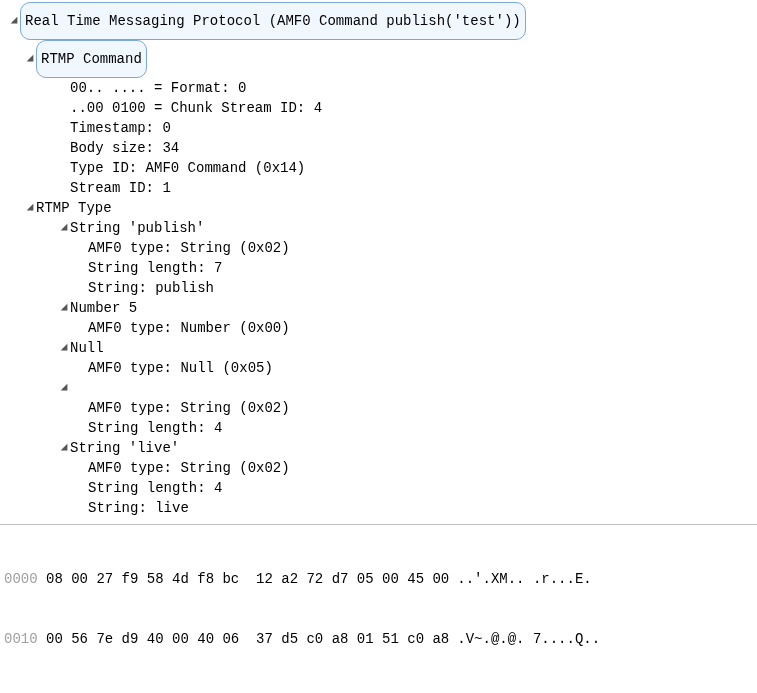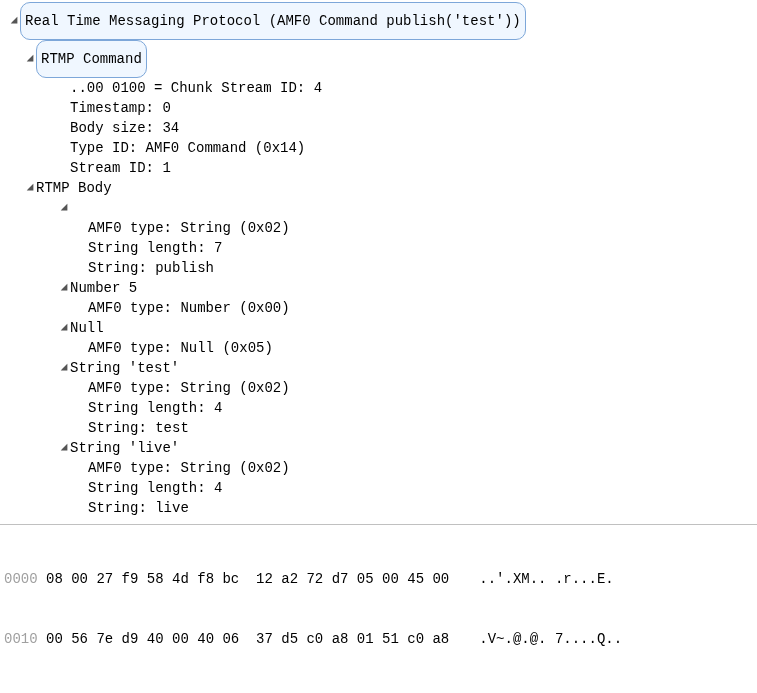--- a/index.html
+++ b/index.html
@@ -48,62 +48,62 @@
     white-space: pre;
     font-family: "Courier New", Consolas, monospace;
   }
   .hex-row { display: flex; font-family: Liberation Mono, monospace; }
   .hex-offset {
     color: #a0a0a0;
     width: 42px;
     flex-shrink: 0;
   }
   .hex-bytes { flex-shrink: 0; }
-  .hex-ascii { margin-left: 30px; }
+  .hex-ascii { margin-left: 8px; }
 </style>
 </head>
 <body>
 
 <div class="tree-pane">
 
   <div class="row">
     <span class="indent lvl0"></span><span class="tri">◢</span>
     <span class="boxed">Real Time Messaging Protocol (AMF0 Command publish('test'))</span>
   </div>
 
   <div class="row">
     <span class="indent lvl1"></span><span class="tri">◢</span>
     <span class="boxed">RTMP Command</span>
   </div>
+  <div class="row"><span class="indent lvl3"></span><span class="spacer12"></span><span>00.. .... = Format: 0</span></div>
   <div class="row"><span class="indent lvl3"></span><span class="spacer12"></span><span>..00 0100 = Chunk Stream ID: 4</span></div>
   <div class="row"><span class="indent lvl3"></span><span class="spacer12"></span><span>Timestamp: 0</span></div>
   <div class="row"><span class="indent lvl3"></span><span class="spacer12"></span><span>Body size: 34</span></div>
   <div class="row"><span class="indent lvl3"></span><span class="spacer12"></span><span>Type ID: AMF0 Command (0x14)</span></div>
   <div class="row"><span class="indent lvl3"></span><span class="spacer12"></span><span>Stream ID: 1</span></div>
 
   <div class="row">
     <span class="indent lvl1"></span><span class="tri">◢</span>
-    <span>RTMP Body</span>
+    <span>RTMP Type</span>
   </div>
 
-  <div class="row"><span class="indent lvl3"></span><span class="tri">◢</span></div>
+  <div class="row"><span class="indent lvl3"></span><span class="tri">◢</span><span>String 'publish'</span></div>
   <div class="row"><span class="indent lvl4"></span><span class="spacer12"></span><span>AMF0 type: String (0x02)</span></div>
   <div class="row"><span class="indent lvl4"></span><span class="spacer12"></span><span>String length: 7</span></div>
   <div class="row"><span class="indent lvl4"></span><span class="spacer12"></span><span>String: publish</span></div>
 
   <div class="row"><span class="indent lvl3"></span><span class="tri">◢</span><span>Number 5</span></div>
   <div class="row"><span class="indent lvl4"></span><span class="spacer12"></span><span>AMF0 type: Number (0x00)</span></div>
 
   <div class="row"><span class="indent lvl3"></span><span class="tri">◢</span><span>Null</span></div>
   <div class="row"><span class="indent lvl4"></span><span class="spacer12"></span><span>AMF0 type: Null (0x05)</span></div>
 
-  <div class="row"><span class="indent lvl3"></span><span class="tri">◢</span><span>String 'test'</span></div>
+  <div class="row"><span class="indent lvl3"></span><span class="tri">◢</span></div>
   <div class="row"><span class="indent lvl4"></span><span class="spacer12"></span><span>AMF0 type: String (0x02)</span></div>
   <div class="row"><span class="indent lvl4"></span><span class="spacer12"></span><span>String length: 4</span></div>
-  <div class="row"><span class="indent lvl4"></span><span class="spacer12"></span><span>String: test</span></div>
 
   <div class="row"><span class="indent lvl3"></span><span class="tri">◢</span><span>String 'live'</span></div>
   <div class="row"><span class="indent lvl4"></span><span class="spacer12"></span><span>AMF0 type: String (0x02)</span></div>
   <div class="row"><span class="indent lvl4"></span><span class="spacer12"></span><span>String length: 4</span></div>
   <div class="row"><span class="indent lvl4"></span><span class="spacer12"></span><span>String: live</span></div>
 
 </div>
 
 <div class="hex-pane">
   <div class="hex-row">

